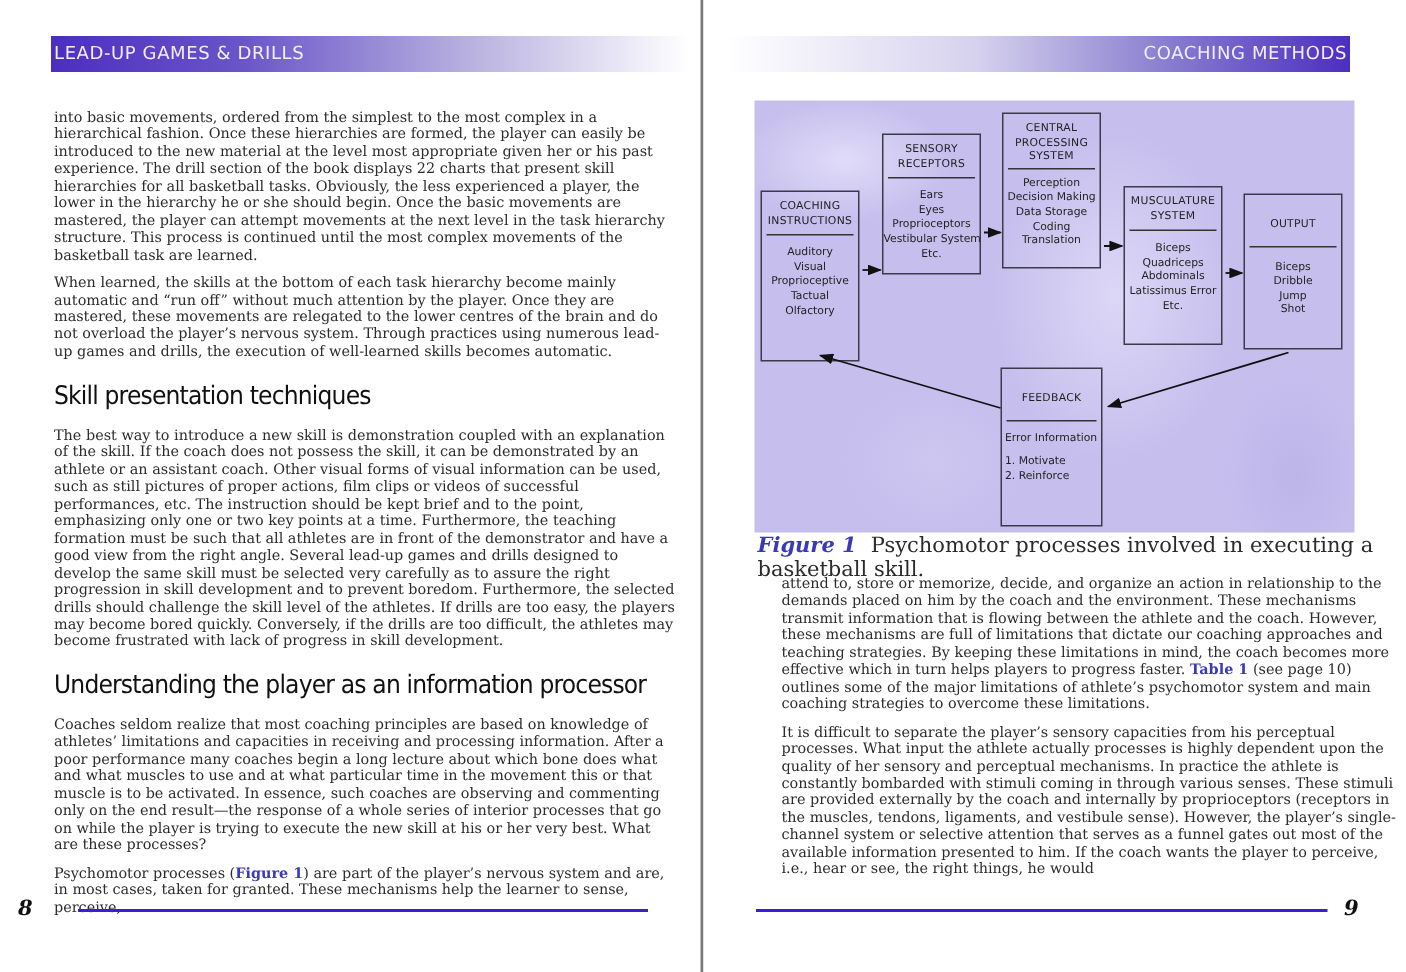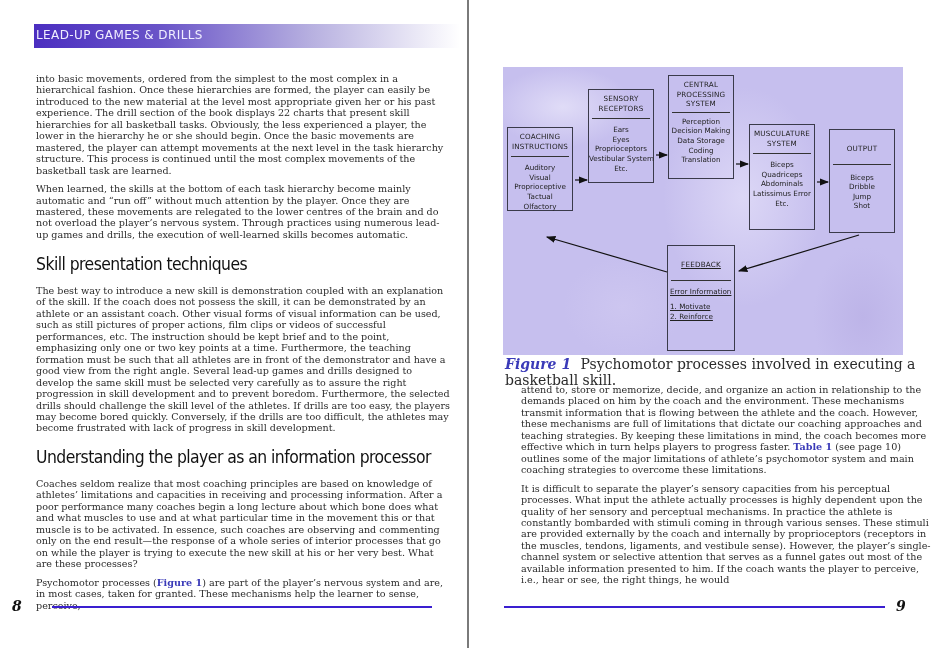--- a/index.html
+++ b/index.html
@@ -74,24 +74,27 @@
     <p><span>Psychomotor processes (</span><span class="link">Figure 1</span><span>) are part of the player’s nervous system and are, in most cases, taken for granted. These mechanisms help the learner to sense, perceive,</span></p>
   </div>
 
   <span class="page-num" style="left:12px;">8</span>
   <div class="footer-rule" style="left:52px; width:380px;"></div>
 </div>
 
 <div class="spine"></div>
 
 <div class="page" id="right-page">
+  <div class="header-band">
+    <span class="header-text">COACHING METHODS</span>
+  </div>
 
   <div class="figure">
 
-    <div class="dbox" style="left:4px; top:60px; width:66px; height:84px;">
+    <div class="dbox" style="left:4px; top:60px; width:66px; height:114px;">
       <div class="dtitle">
           <div>COACHING</div>
           <div>INSTRUCTIONS</div>
         </div>
       <div class="drule"></div>
       <div class="ditems">
         <div>Auditory</div>
         <div>Visual</div>
         <div>Proprioceptive</div>
         <div>Tactual</div>
@@ -151,21 +154,21 @@
         </div>
       <div class="drule" style="margin:10px 3px 8px 3px;"></div>
       <div class="ditems">
         <div>Biceps</div>
         <div>Dribble</div>
         <div>Jump</div>
         <div>Shot</div>
       </div>
     </div>
 
-    <div class="dbox" style="left:164px; top:178px; width:68px; height:106px; text-align:left;text-decoration:underline;">
+    <div class="dbox" style="left:164px; top:178px; width:68px; height:106px; text-align:left;">
       <div class="dtitle" style="text-align:center; padding-top:14px;">
           <div>FEEDBACK</div>
         </div>
       <div class="drule" style="margin:10px 3px 6px 3px;"></div>
       <div class="ditems" style="padding-left:2px;">
         <div>Error Information</div>
         <div style="height:6px;"></div>
         <div>1. Motivate</div>
         <div>2. Reinforce</div>
       </div>

